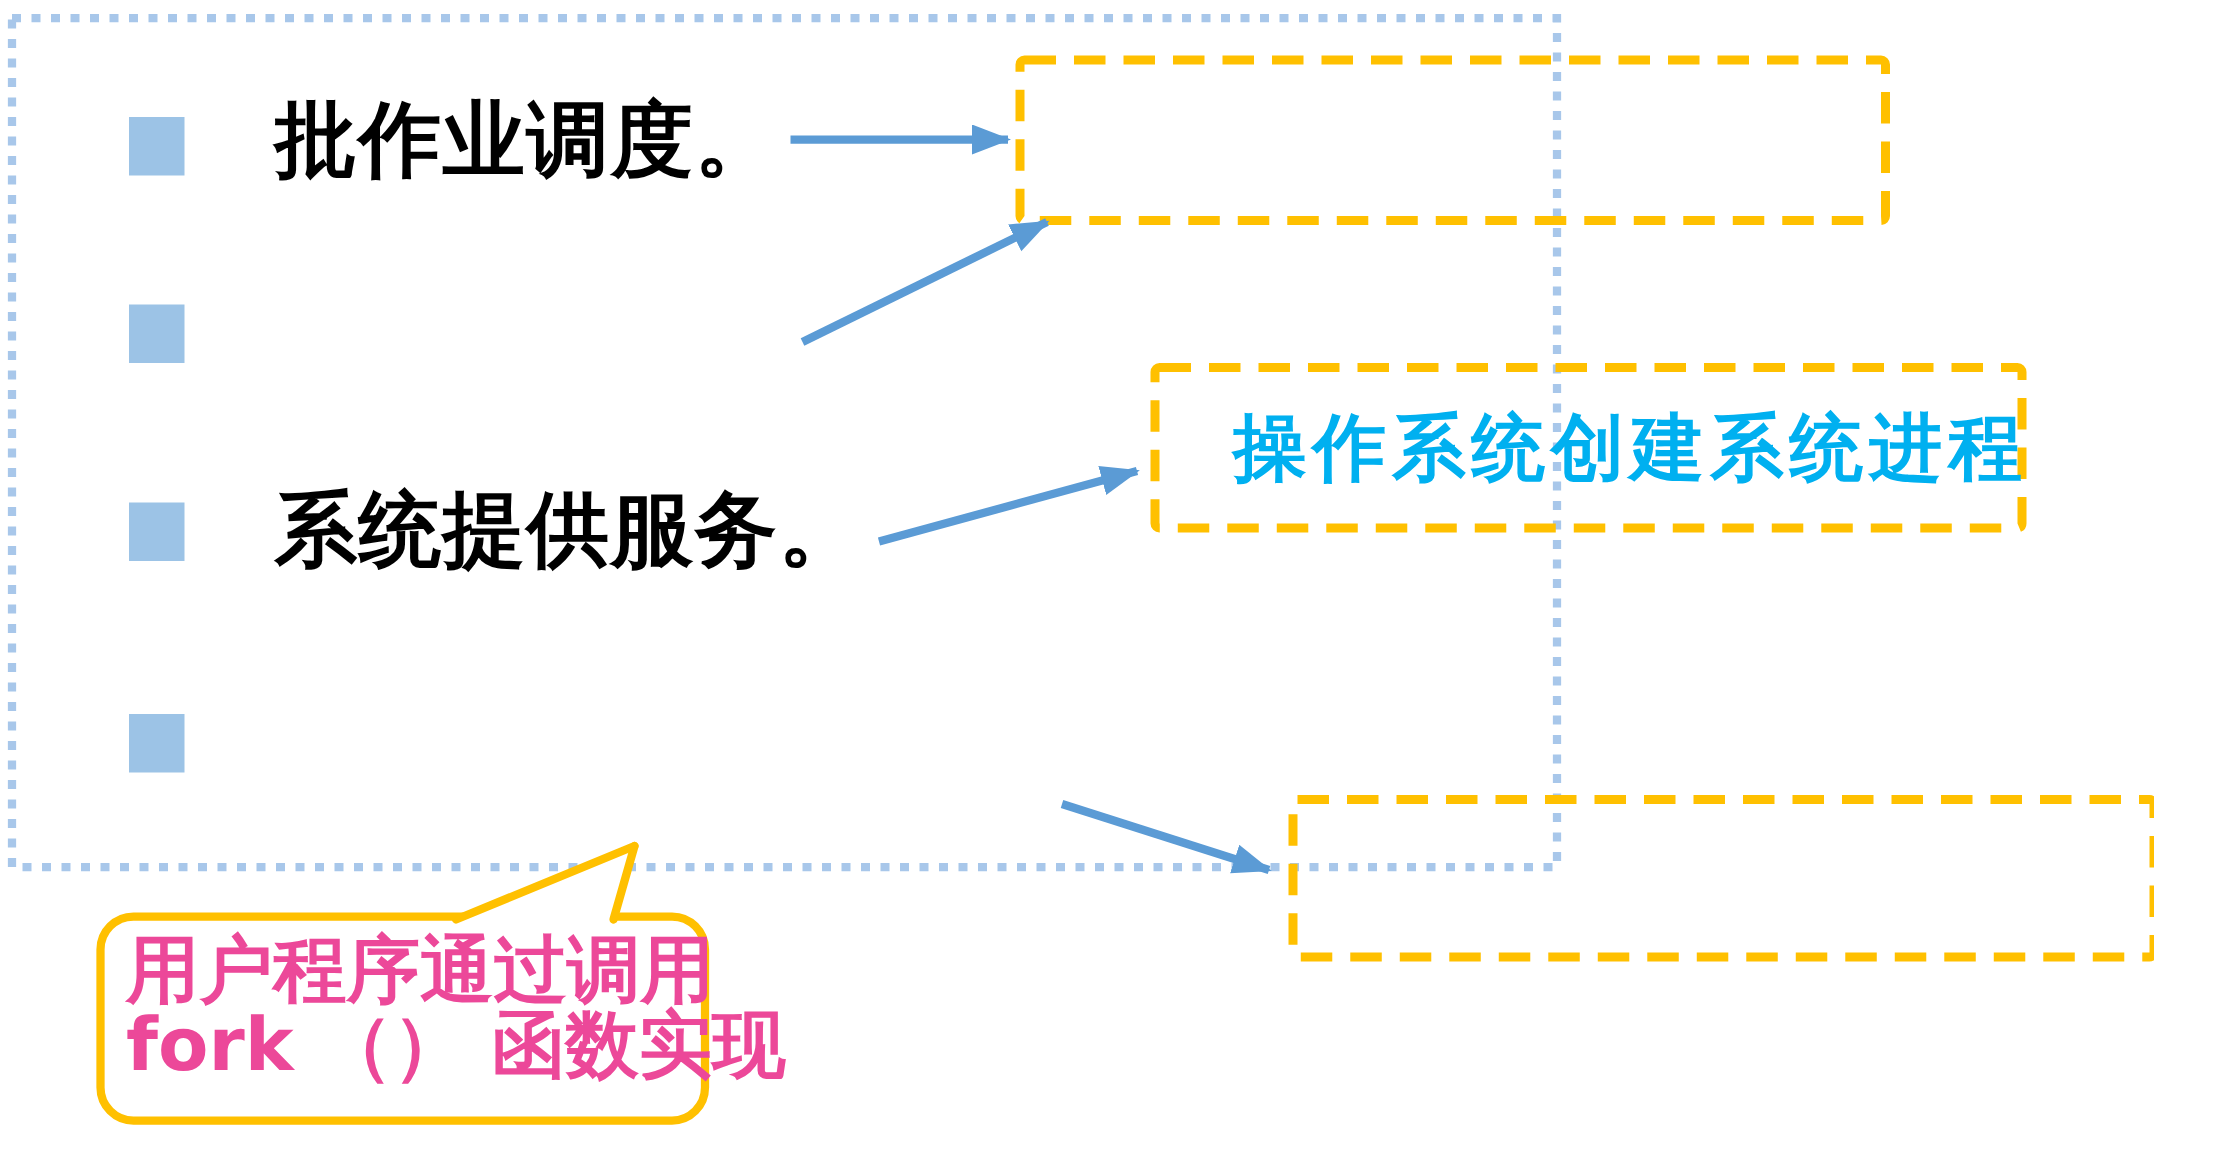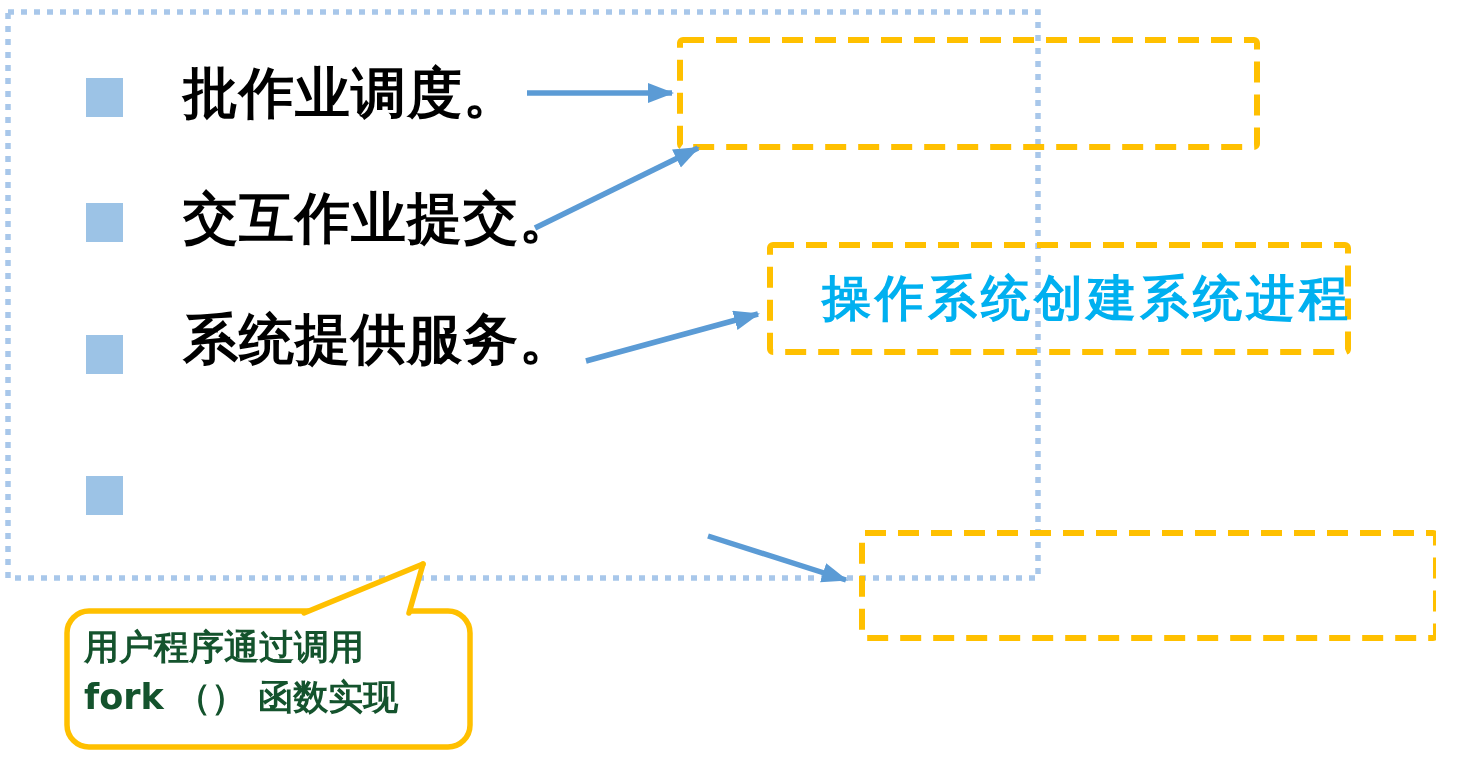--- a/index.html
+++ b/index.html
@@ -33,22 +33,22 @@
     justify-content:center;
     color:#00B0F0;
     font-size:49px;
     font-weight:700;
     letter-spacing:4px;
     white-space:nowrap;
   }
   .callout-text{
     position:absolute;
     left:84px;top:622px;
-    color:#14532d;
-    font-size:35px;
+    color:#ec4899;
+    font-size:49px;
     font-weight:600;
     line-height:50px;
     white-space:nowrap;
   }
 </style>
 </head>
 <body>
 
 <div id="canvas">
 
@@ -73,24 +73,23 @@
     <rect x="67" y="611" width="403" height="136" rx="22" fill="#ffffff" stroke="#FFC000" stroke-width="5.5"></rect>
     <polygon points="304,614 423,563 410,614" fill="#ffffff"></polygon>
     <line x1="304" y1="613" x2="423" y2="564" stroke="#FFC000" stroke-width="5.5" stroke-linecap="round"></line>
     <line x1="423" y1="564" x2="409" y2="613" stroke="#FFC000" stroke-width="5.5" stroke-linecap="round"></line>
   </svg>
 
   <div class="bullet-square" style="top:78px;left:86px"></div>
   <div class="bullet-text" style="top:58px">批作业调度。</div>
 
   <div class="bullet-square" style="top:203px;left:86px"></div>
-  <div class="bullet-text" style="top:183px">交互作业提交。</div>
 
   <div class="bullet-square" style="top:335px;left:86px"></div>
-  <div class="bullet-text" style="top:304px">系统提供服务。</div>
+  <div class="bullet-text" style="top:318px">系统提供服务。</div>
 
   <div class="bullet-square" style="top:476px;left:86px"></div>
 
   <div class="box-label" style="left:798px;top:245px;width:578px;height:107px">操作系统创建系统进程</div>
 
   <div class="callout-text">
     <div>用户程序通过调用</div>
     <div>fork （） 函数实现</div>
   </div>
 

